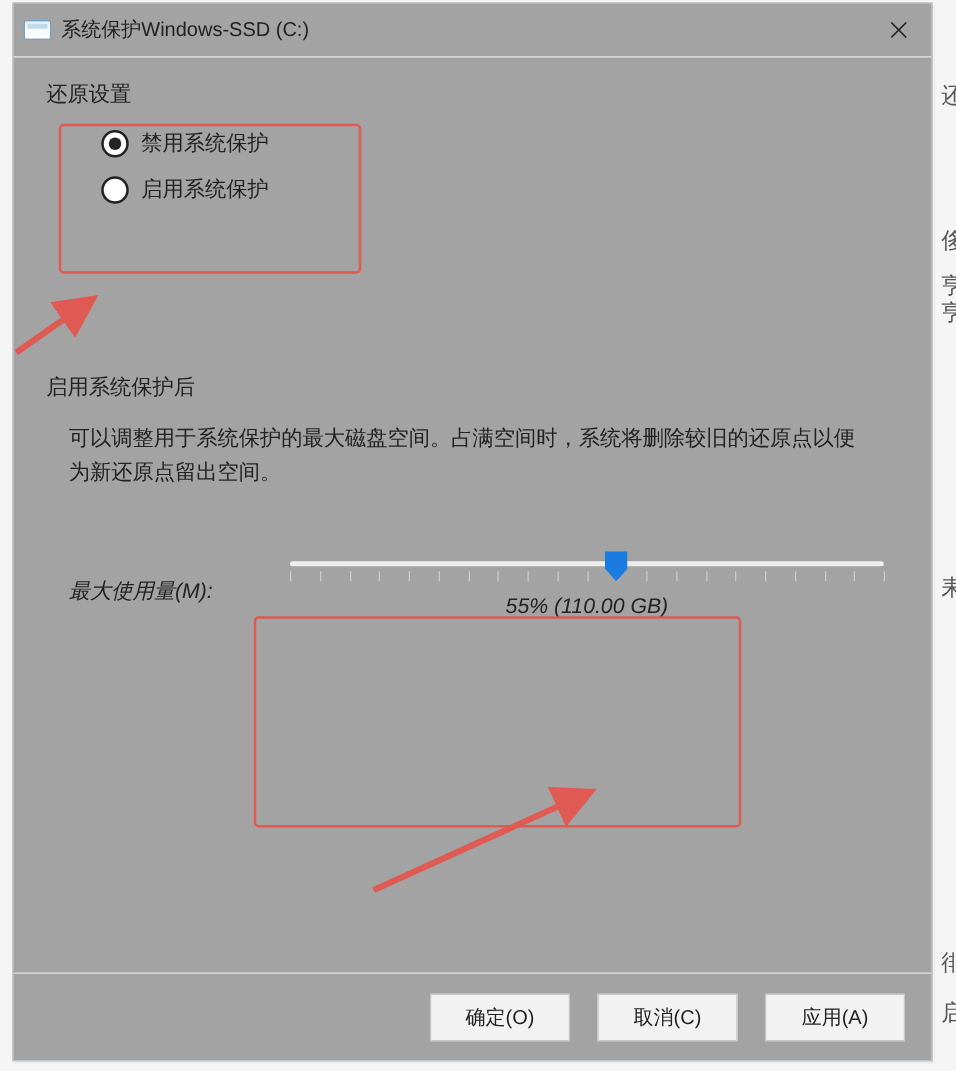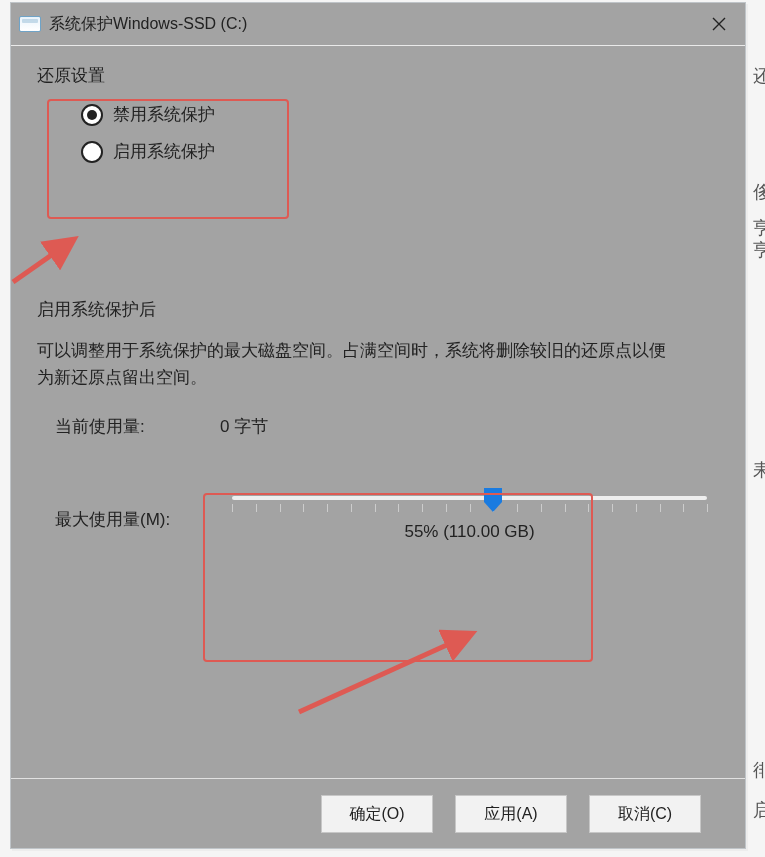--- a/index.html
+++ b/index.html
@@ -86,21 +86,21 @@
       left:36px;top:96px;width:238px;height:116px;
       border:2px solid var(--box-red);border-radius:4px;
     }
     .red-arrow{position:absolute;pointer-events:none;}
     .arrow1{left:0;top:158px;width:120px;height:80px;}
 
     .disk-section{margin-top:135px;}
     .kv-row{display:flex;align-items:center;margin-top:10px;}
     .kv-label{width:165px;font-size:17px;display:flex;align-items:center;}
     .kv-value{font-size:17px;}
-    .slider-area{position:relative;margin-top:40px;display:flex;}
+    .slider-area{position:relative;margin-top:40px;display:flex;font-style:italic;}
     .slider-wrap{
       position:relative;flex:1;margin-left:0;
       padding:18px 12px 18px 12px;
     }
     .slider-track{
       position:relative;height:4px;background:var(--slider-track);
       border-radius:2px;
     }
     .slider-ticks{position:absolute;left:0;right:0;top:8px;height:8px;}
     .slider-ticks span{position:absolute;top:0;width:1px;height:8px;background:var(--slider-tick);}
@@ -129,21 +129,21 @@
       border:1px solid var(--btn-border);
       background:var(--btn-bg);
       font-size:16px;color:#222;
       display:inline-flex;align-items:center;justify-content:center;
       padding:0 16px;cursor:default;
     }
     .footer{
       position:absolute;left:0;right:0;bottom:0;
       height:70px;border-top:1px solid #e1e1e1;
       display:flex;align-items:center;justify-content:flex-end;
-      padding-right:44px;gap:22px;
+      padding-right:21px;gap:22px;
     }
     .footer .win-btn{min-width:112px;}
 
     .side-fragments{
       position:absolute;right:0;top:58px;bottom:0;width:14px;
       color:#555;font-size:18px;
     }
     .side-fragments div{position:absolute;left:2px;}
   </style>
 </head>
@@ -169,25 +169,21 @@
           <span class="radio-label">禁用系统保护</span>
         </div>
         <div class="radio-row">
           <span class="radio"></span>
           <span class="radio-label">启用系统保护</span>
         </div>
       </div>
 
       <div class="disk-section">
         <div class="section-title">启用系统保护后</div>
-        <p class="description" style="">可以调整用于系统保护的最大磁盘空间。占满空间时，系统将删除较旧的还原点以便为新还原点留出空间。</p>
-        <div class="kv-row" style="margin-left:18px;margin-top:24px">
-          <div class="kv-label">当前使用量:</div>
-          <div class="kv-value">0 字节</div>
-        </div>
+        <p class="description" style="margin-left:18px">可以调整用于系统保护的最大磁盘空间。占满空间时，系统将删除较旧的还原点以便为新还原点留出空间。</p>
         <div class="slider-area" style="margin-left:18px">
           <div class="kv-label">最大使用量(M):</div>
           <div class="slider-wrap">
             <div class="slider-track">
               <div class="slider-ticks" id="ticks">
                   <span style="left: 0%;"></span>
                   <span style="left: 5%;"></span>
                   <span style="left: 10%;"></span>
                   <span style="left: 15%;"></span>
                   <span style="left: 20%;"></span>
@@ -214,22 +210,22 @@
                 </svg>
               </div>
             </div>
             <div class="slider-readout">55% (110.00 GB)</div>
           </div>
         </div>
       </div>
 
       <div class="footer">
         <button class="win-btn">确定(O)</button>
+        <button class="win-btn">取消(C)</button>
         <button class="win-btn">应用(A)</button>
-        <button class="win-btn">取消(C)</button>
       </div>
 
       <svg class="red-arrow arrow1" viewBox="0 0 120 80">
         <defs>
           <marker id="ah1" viewBox="0 0 10 10" refX="8" refY="5" markerWidth="7" markerHeight="7" orient="auto-start-reverse">
             <path d="M0 0 L10 5 L0 10 Z" fill="#de5a53"></path>
           </marker>
         </defs>
         <line x1="2" y1="78" x2="62" y2="36" stroke="#de5a53" stroke-width="5" marker-end="url(#ah1)"></line>
       </svg>

